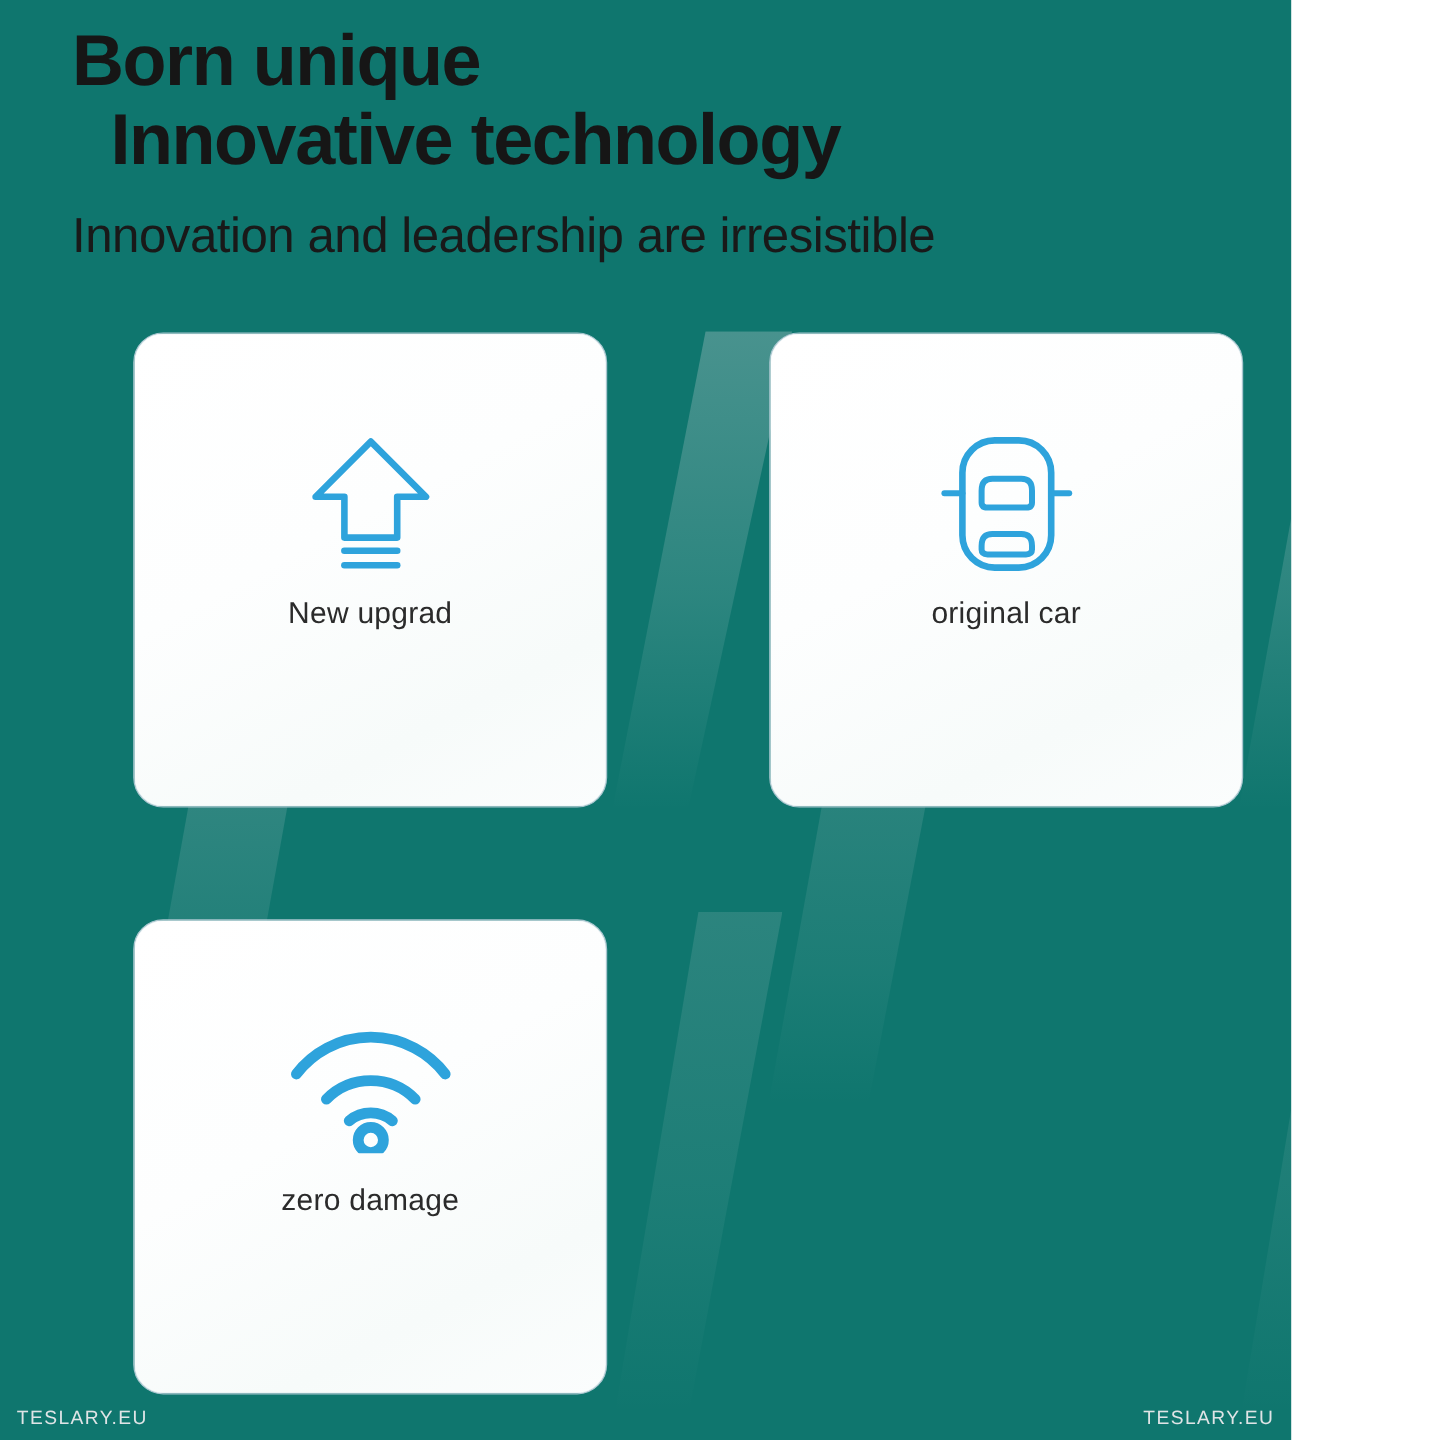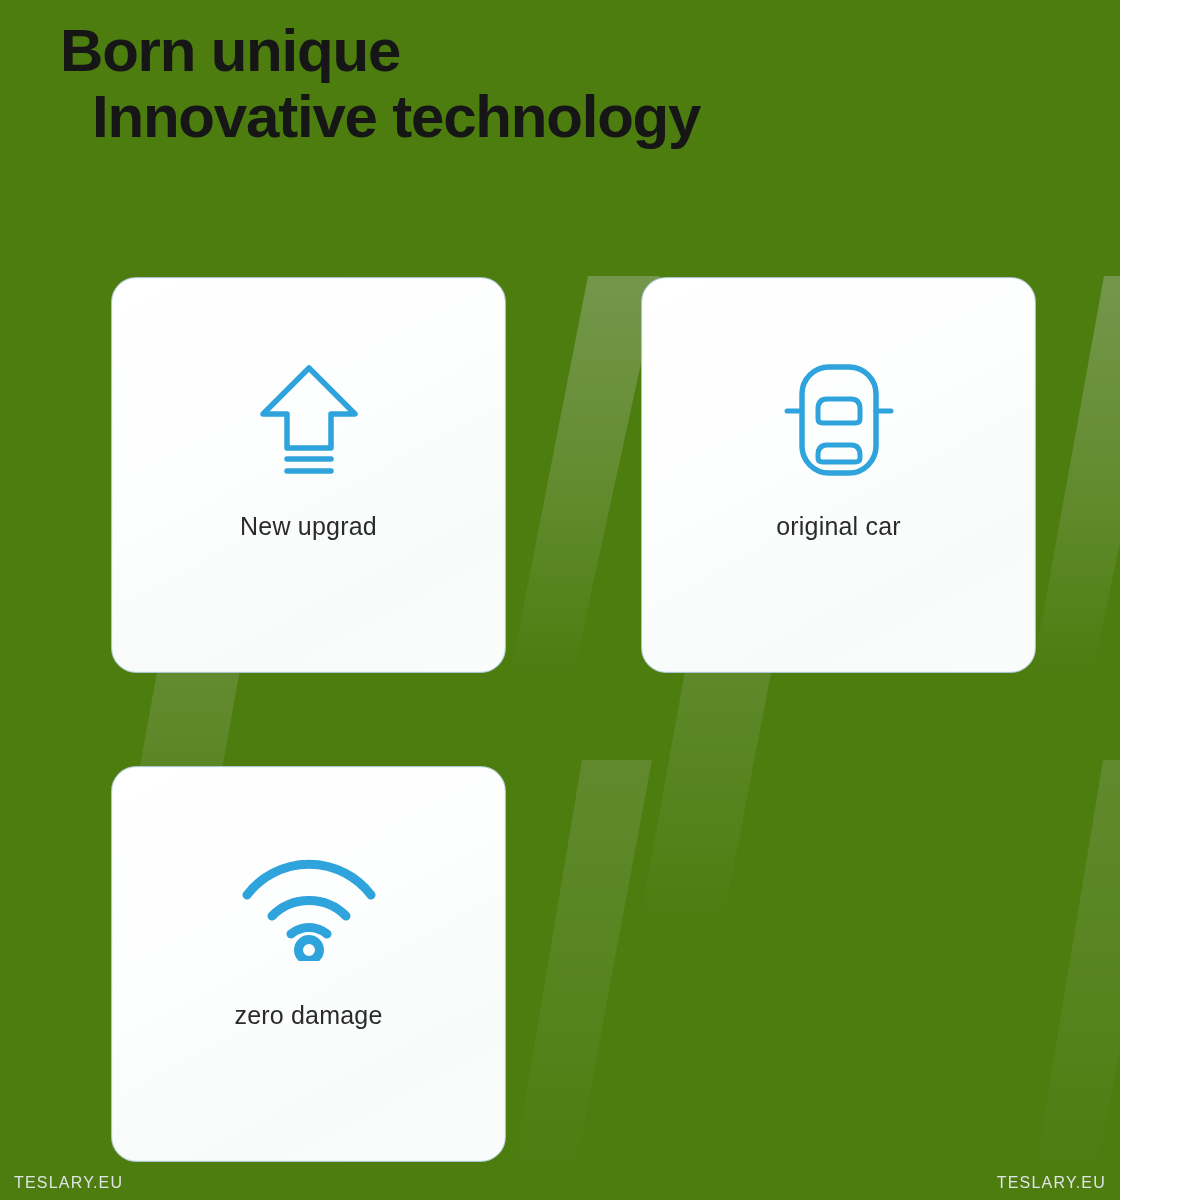--- a/index.html
+++ b/index.html
@@ -13,23 +13,22 @@
     font-family: "Liberation Sans", sans-serif;
     overflow: hidden;
     position: relative;
   }
 
   #page {
     position: absolute;
     inset: 0;
     width: 1076px;
     height: 1200px;
-    background: #4d7c0f;
+    background: #0f766e;
     overflow: hidden;
-    padding-left: 44px;
   }
 
   
   .bg-shadows {
     position: absolute;
     inset: 0;
     pointer-events: none;
     z-index: 0;
   }
   .bg-shadows .shard {
@@ -133,21 +132,21 @@
     margin-top: 78px;
     width: 140px;
     height: 128px;
     display: flex;
     align-items: center;
     justify-content: center;
   }
   .card-icon svg { display: block; }
 
   .card-label {
-    margin-top: 28px;
+    margin-top: 13px;
     font-family: "Liberation Sans", sans-serif;
     font-size: 25px;
     font-weight: normal;
     letter-spacing: 0.2px;
     color: #2b2b2b;
     text-align: center;
     white-space: pre;
   }
 
   
@@ -174,20 +173,21 @@
     <div class="shard shard-a"></div>
     <div class="shard shard-b"></div>
     <div class="shard shard-c"></div>
     <div class="shard shard-d"></div>
     <div class="shard shard-e"></div>
     <div class="shard shard-f"></div>
   </div>
 
   <div class="header">
     <h1 class="headline"><span class="line1">Born unique</span><span class="line2">Innovative technology</span></h1>
+    <p class="subtitle">Innovation and leadership are irresistible</p>
   </div>
 
   <div class="grid">
 
     <div class="card">
       <div class="card-icon">
         <svg width="104" height="116" viewBox="0 0 104 116" fill="none">
           <path d="M52 6 L98 52 L74 52 L74 86 L30 86 L30 52 L6 52 Z" stroke="#2EA3DC" stroke-width="5.5" stroke-linejoin="round" stroke-linecap="round" fill="none"></path>
           <line x1="30" y1="97" x2="74" y2="97" stroke="#2EA3DC" stroke-width="5.5" stroke-linecap="round"></line>
           <line x1="30" y1="109" x2="74" y2="109" stroke="#2EA3DC" stroke-width="5.5" stroke-linecap="round"></line>

